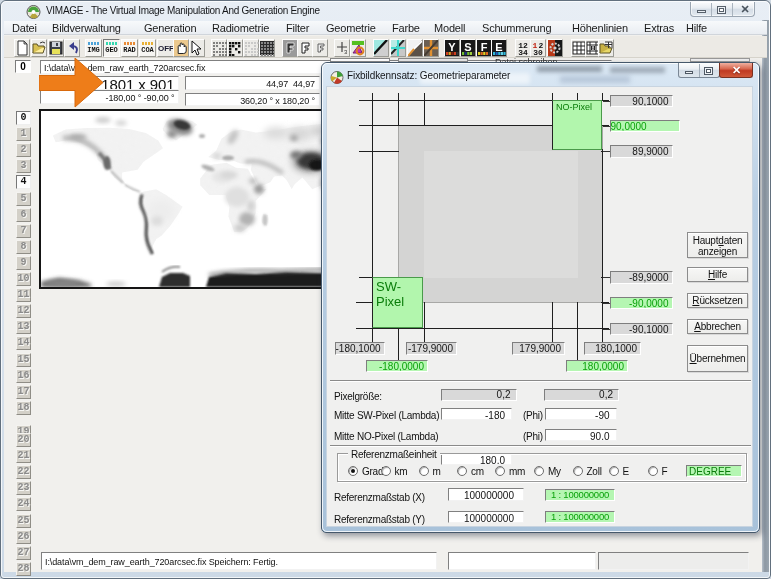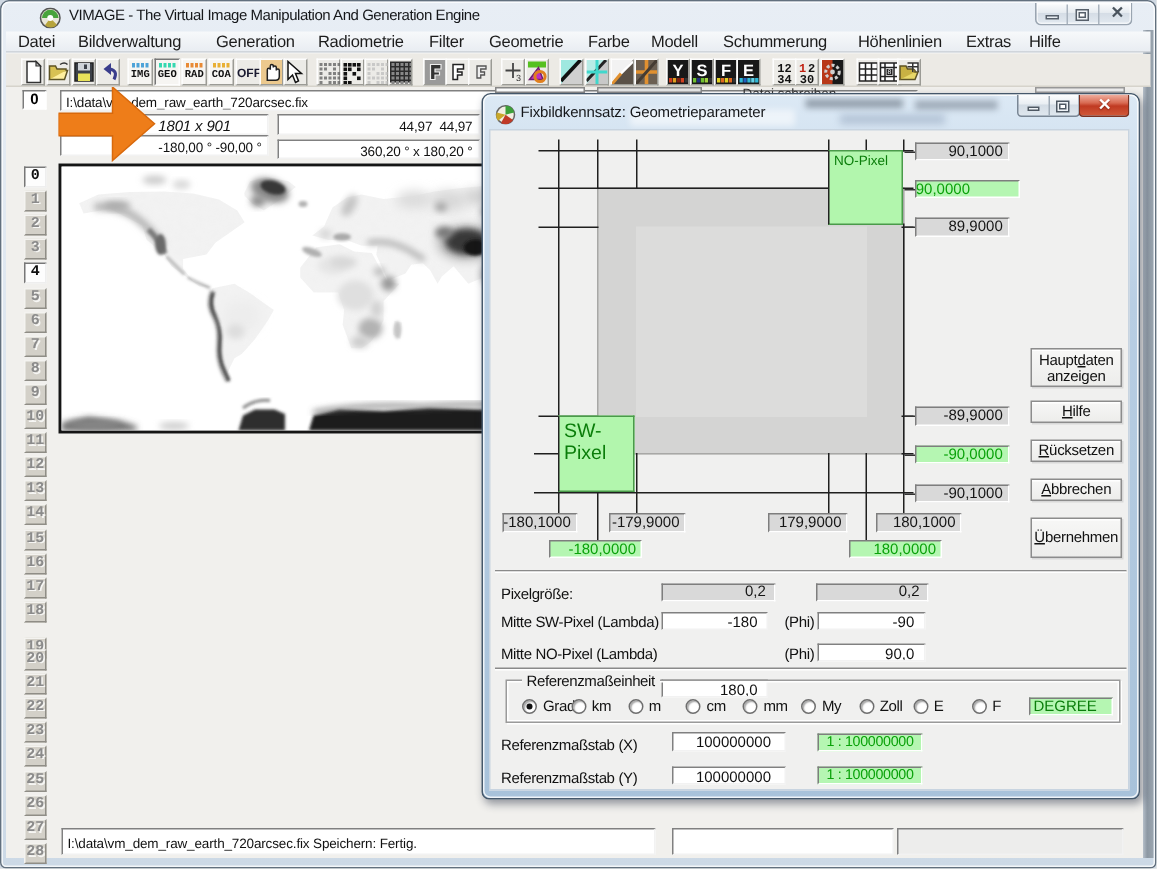--- a/index.html
+++ b/index.html
@@ -306,21 +306,21 @@
     </svg></div>
 <div class="tb" style="left:598px;width:16px;"><svg width="14" height="16">
       <path d="M1 13 L3 8 h10 l-2 5 z" fill="#e8d868" stroke="#5d5325"></path>
       <path d="M1 13 V4 h4 l1 2 h5 v2" fill="#c8b143" stroke="#5d5325"></path>
       <path d="M6 2 h7 v6" fill="#fff" stroke="#333"></path>
       <path d="M6 4.5 h7 M9.5 2 v6" stroke="#333"></path>
     </svg></div>
 
 <div class="abs sunk" style="left:15px;top:60px;width:16px;height:13px;background:#fff;font-size:10px;font-weight:bold;text-align:center;line-height:12px;">0</div>
 <div class="fld" style="left:40px;top:59.5px;width:572px;height:14.5px;padding:2px 0 0 3px;font-size:9px;letter-spacing:-0.1px;">I:\data\vm_dem_raw_earth_720arcsec.fix</div>
-<div class="fld" style="left:84px;top:76px;width:94.5px;height:14px;padding:2px 3px 0 0;text-align:center;font-size:10px;letter-spacing:-0.1px;font-style:italic;">1801 x 901</div>
+<div class="fld" style="left:84px;top:76px;width:94.5px;height:14px;padding:2px 3px 0 0;text-align:right;font-size:15px;letter-spacing:-0.1px;">1801 x 901</div>
 <div class="fld" style="left:185px;top:76px;width:135px;height:14px;padding:2px 4px 0 0;text-align:right;font-size:9px;letter-spacing:-0.1px;">44,97&nbsp; 44,97</div>
 <div class="fld" style="left:40px;top:90px;width:138.5px;height:13.5px;padding:2px 3px 0 0;text-align:right;font-size:9px;letter-spacing:-0.1px;">-180,00 ° -90,00 °</div>
 <div class="fld" style="left:185px;top:92.5px;width:135px;height:13.5px;padding:2px 4px 0 0;text-align:right;font-size:9px;letter-spacing:-0.1px;">360,20 ° x 180,20 °</div>
 
 <div class="num on" style="top:111.0px;">0</div>
 <div class="num" style="top:127.1px;">1</div>
 <div class="num" style="top:143.2px;">2</div>
 <div class="num" style="top:159.3px;">3</div>
 <div class="num on" style="top:175.4px;">4</div>
 <div class="num" style="top:191.5px;">5</div>

